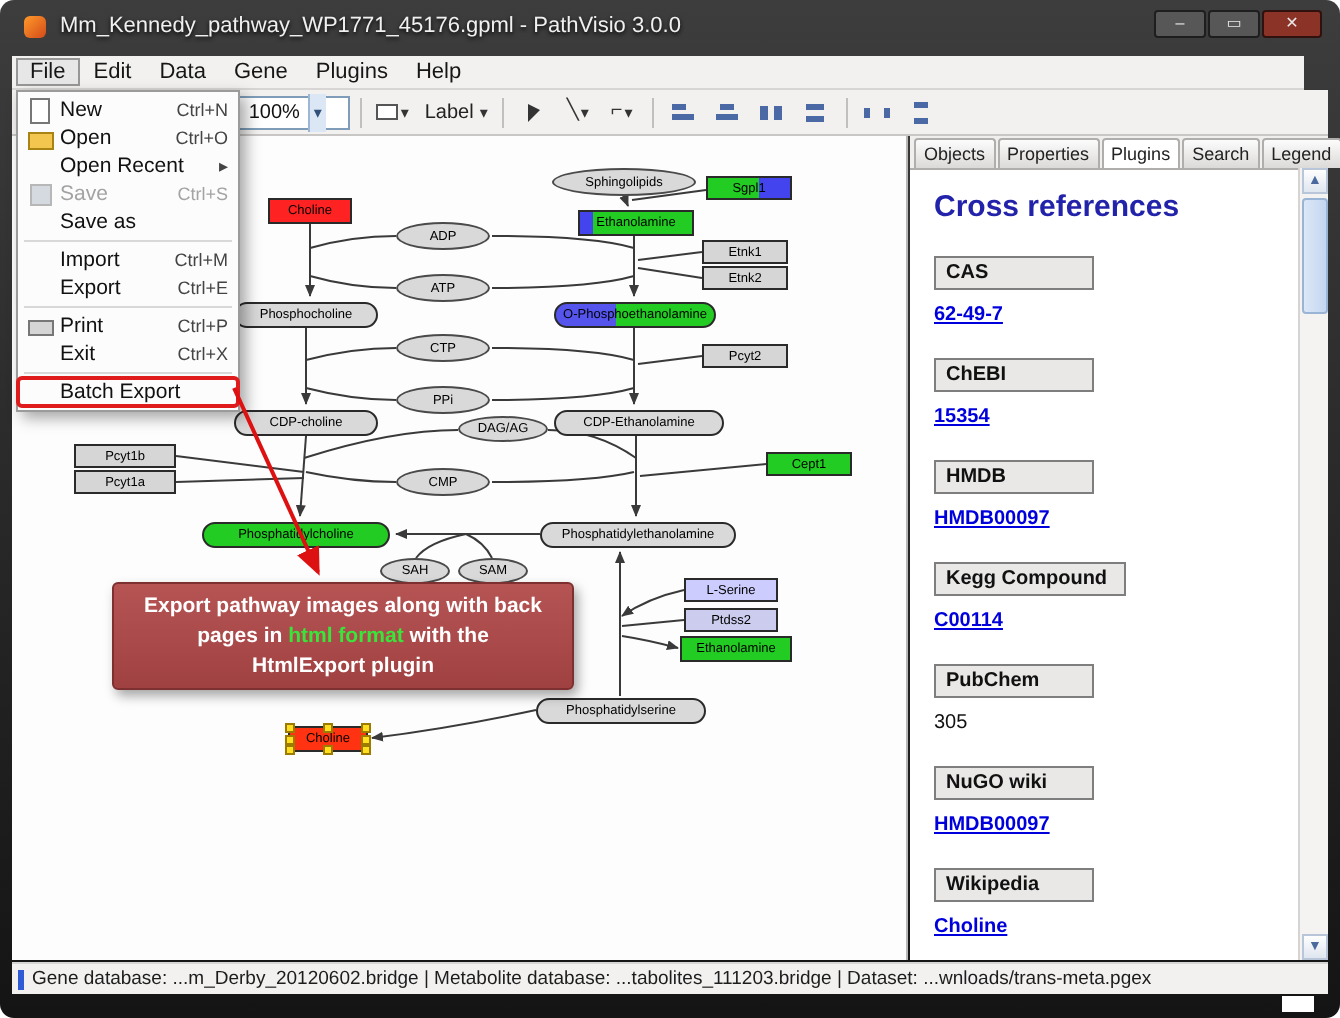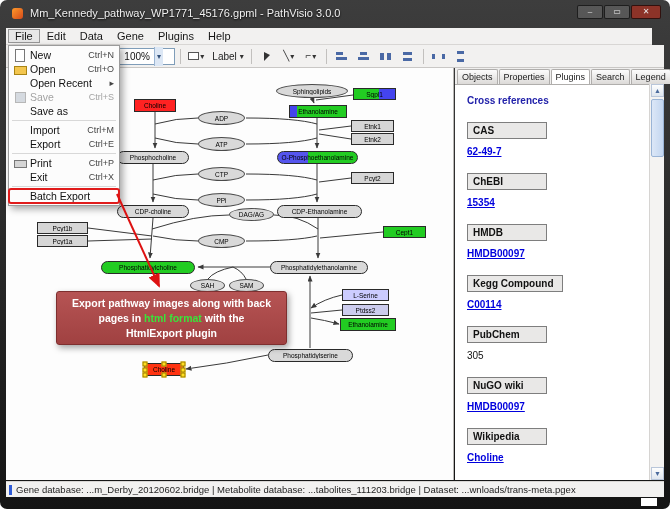--- a/index.html
+++ b/index.html
@@ -65,21 +65,21 @@
     display:flex;flex-direction:column;justify-content:center;gap:1px;line-height:14px;}
   .callout .hl{color:#3ae43a;}
   
   .sidepanel{position:absolute;left:455px;top:68px;right:6px;height:412px;background:#f0efee;}
   .tabs{display:flex;align-items:flex-end;height:16px;padding-left:2px;}
   .tab{font-size:9px;padding:2px 4px;border:1px solid #b0aeac;border-bottom:none;margin-right:1px;
     background:linear-gradient(#fcfcfc,#dcdad8);border-radius:2px 2px 0 0;color:#222;white-space:nowrap;}
   .tab.active{background:#fff;padding-bottom:3px;position:relative;top:1px;}
   .panelcontent{position:absolute;left:0;right:15px;top:16px;bottom:0;background:#fff;
     border-top:1px solid #b0aeac;padding:10px 4px 0 12px;overflow:hidden;}
-  .xref-head{font-size:10px;font-weight:bold;color:#2222aa;}
+  .xref-head{font-size:15px;font-weight:bold;color:#2222aa;}
   .xsec{margin-top:14px;}
   .xhdr{display:inline-block;min-width:80px;background:#e9e8e7;border:1px solid #7e7e7e;
     font-weight:bold;font-size:10px;padding:2px 8px 2px 5px;color:#111;}
   .xval{margin-top:7px;font-size:10px;color:#111;}
   .xlink{margin-top:7px;font-size:10px;color:#0000dd;text-decoration:underline;width:max-content;font-weight:bold;}
   .vscroll{position:absolute;right:0;top:16px;bottom:0;width:15px;background:#f4f3f2;border-left:1px solid #d6d4d2;}
   .varrow{position:absolute;left:1px;width:13px;height:13px;background:linear-gradient(#fefefe,#dfe6ef);
     border:1px solid #b9c6da;color:#4a6a9d;font-size:7px;text-align:center;line-height:12px;}
   .varrow.up{top:0;} .varrow.down{bottom:0;}
   .vthumb{position:absolute;left:1px;top:15px;width:13px;height:58px;border-radius:2px;

